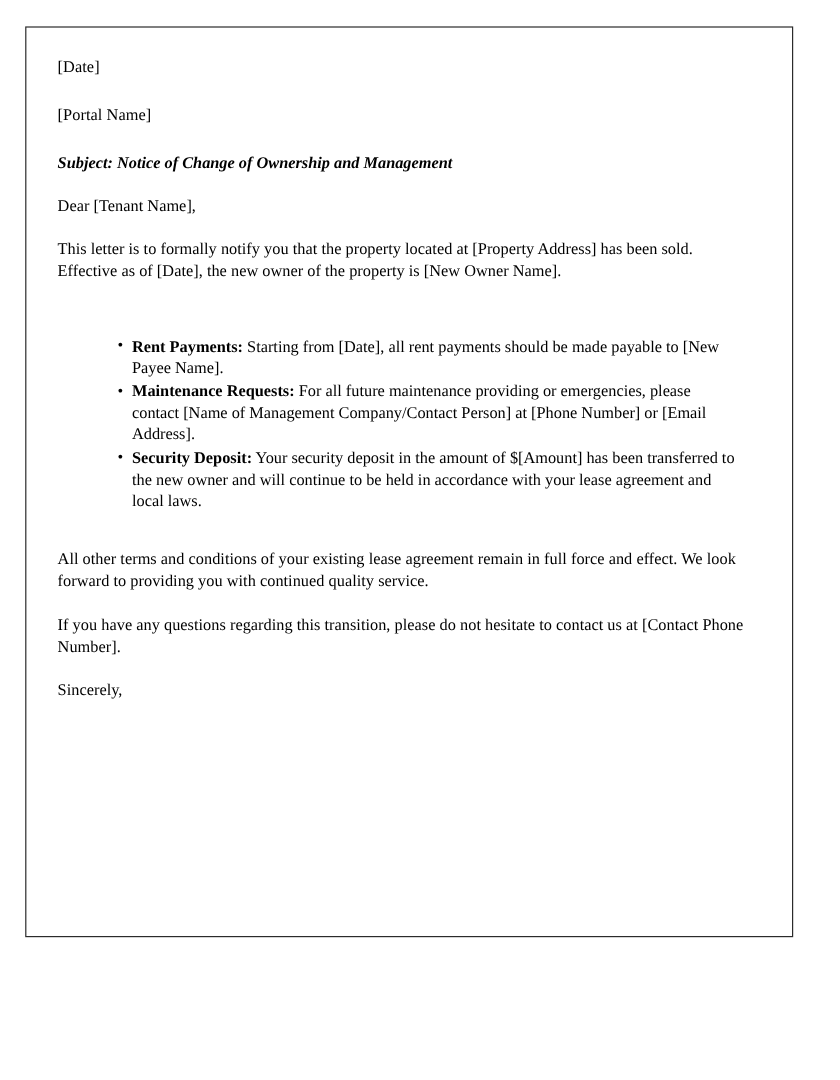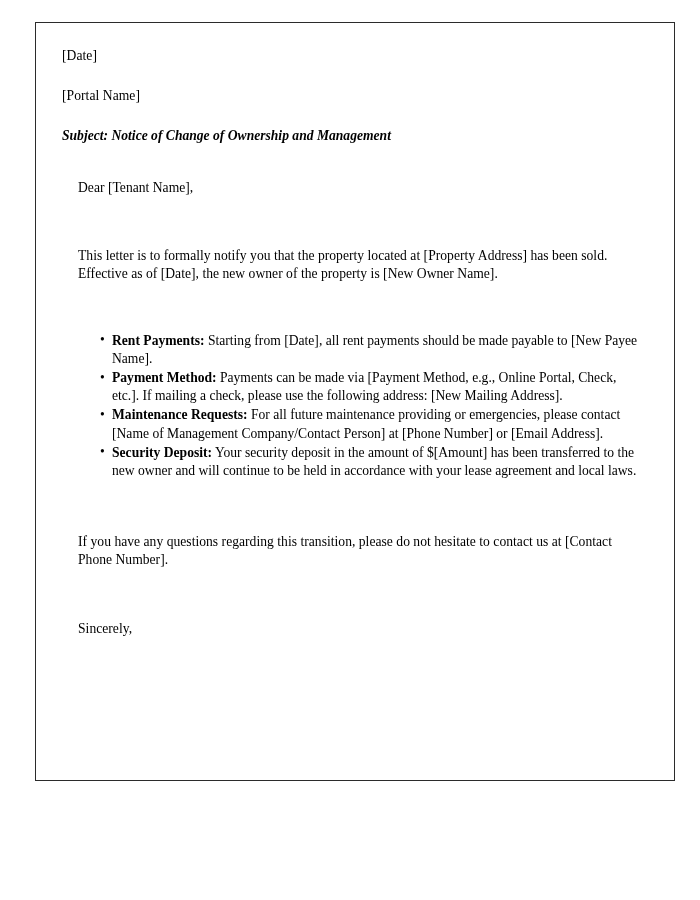--- a/index.html
+++ b/index.html
@@ -10,21 +10,21 @@
   body {
     width: 700px;
     height: 900px;
     font-family: "Liberation Serif", "DejaVu Serif", serif;
     color: #000000;
     overflow: hidden;
   }
 
   #page {
     position: absolute;
-    left: 35px;
+    left: 21px;
     top: 22px;
     width: 640px;
     height: 759px;
     border: 1.5px solid #2b2b2b;
     box-sizing: border-box;
     background: #ffffff;
   }
 
   #letter {
     padding: 24px 32px 0 26px;
@@ -35,36 +35,36 @@
     font-size: 13.6px;
     line-height: 18px;
     letter-spacing: 0.05px;
   }
 
   .para {
     font-size: 13.6px;
     line-height: 18.2px;
     text-align: left;
     letter-spacing: 0.02px;
-    margin: 16px;
+    margin: 0;
   }
 
   .gap-lg { height: 22px; }
   .gap-md { height: 18px; }
   .gap-sm { height: 14px; }
 
   .subject {
     font-size: 13.6px;
     line-height: 18px;
     font-weight: bold;
     font-style: italic;
   }
 
   ul.changes {
-    margin: 0;
+    margin: 12px;
     padding: 0 0 0 38px;
     list-style: none;
   }
   ul.changes li {
     position: relative;
     font-size: 13.6px;
     line-height: 18.2px;
     margin: 0 0 1px 0;
     padding-left: 12px;
   }
@@ -111,27 +111,27 @@
 
     <p class="para">This letter is to formally notify you that the property located at [Property Address] has been sold. Effective as of [Date], the new owner of the property is [New Owner Name].</p>
 
     <div class="gap-md"></div>
 
 
     <div class="gap-sm"></div>
 
     <ul class="changes">
       <li><span class="lbl">Rent Payments:</span><span> Starting from [Date], all rent payments should be made payable to [New Payee Name].</span></li>
-      <li><span class="lbl">Payment Method:</span><span> Payments can be made via [Payment Method, e.g., Online Portal, Check, etc.]. If mailing a check, please use the following address: [New Mailing Address].</span></li>
       <li><span class="lbl">Maintenance Requests:</span><span> For all future maintenance providing or emergencies, please contact [Name of Management Company/Contact Person] at [Phone Number] or [Email Address].</span></li>
       <li><span class="lbl">Security Deposit:</span><span> Your security deposit in the amount of $[Amount] has been transferred to the new owner and will continue to be held in accordance with your lease agreement and local laws.</span></li>
     </ul>
 
     <div class="gap-md"></div>
 
+    <p class="para">All other terms and conditions of your existing lease agreement remain in full force and effect. We look forward to providing you with continued quality service.</p>
 
     <div class="gap-md"></div>
 
     <p class="para">If you have any questions regarding this transition, please do not hesitate to contact us at [Contact Phone Number].</p>
 
     <div class="gap-md"></div>
 
     <p class="para">Sincerely,</p>
 
     <div class="gap-lg"></div>

